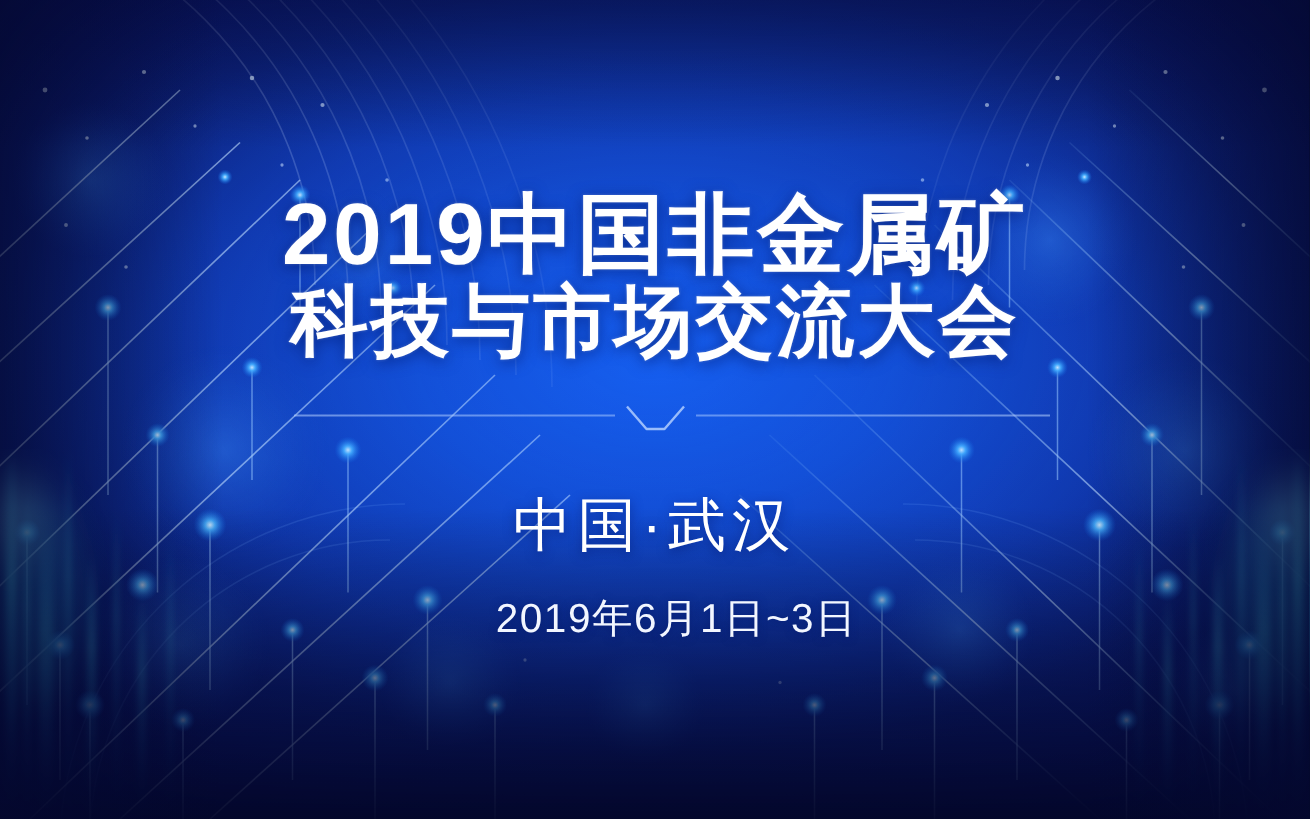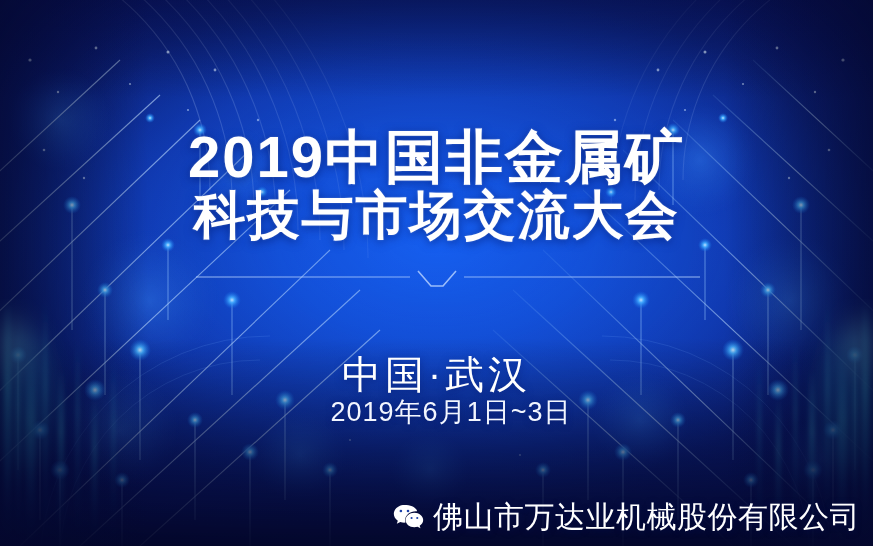--- a/index.html
+++ b/index.html
@@ -48,21 +48,20 @@
   }
   #title-l1{top:126px;font-size:58px;line-height:62px;letter-spacing:2px;}
   #title-l2{top:184px;font-size:52px;line-height:62px;letter-spacing:2px;}
 
   #city{
     position:absolute;left:0;right:0;top:328px;
     font-size:39px;line-height:46px;
     color:#ffffff;letter-spacing:4px;
     text-shadow:0 2px 8px rgba(0,20,100,.6);
     white-space:nowrap;
-    margin-top:24px;
   }
   #date{
     position:absolute;left:0;right:0;top:396px;
     font-size:27px;line-height:32px;
     color:#f2f6ff;letter-spacing:1px;
     text-shadow:0 1px 6px rgba(0,20,100,.6);
     white-space:nowrap;
     padding-left:29px;
   }
   
@@ -324,31 +323,14 @@
   <div class="vignette"></div>
   <div class="edge-dark"></div>
 
   <div class="center-col">
     <div class="title" id="title-l1">2019中国非金属矿</div>
     <div class="title" id="title-l2">科技与市场交流大会</div>
     <div id="city">中国·武汉</div>
     <div id="date">2019年6月1日~3日</div>
   </div>
 
-  <div id="footer">
-    <svg class="wx" viewBox="0 0 64 54">
-
-      <path d="M23.5,2 C11.2,2 1.5,10.3 1.5,20.4 c0,5.8 3.2,11 8.3,14.4 l-2.1,6.4 l7.3,-3.7
-               c2.7,0.8 5.6,1.2 8.5,1.2 c0.8,0 1.6,0 2.4,-0.1 c-0.6,-1.7 -0.9,-3.4 -0.9,-5.2
-               c0,-10.2 10,-18.5 22.3,-18.5 c0.9,0 1.8,0 2.6,0.1 C48.3,7.2 37.1,2 23.5,2 Z" fill="#ffffff"></path>
-      <circle cx="16.2" cy="14.6" r="2.7" fill="#1b3fa8"></circle>
-      <circle cx="31.0" cy="14.6" r="2.7" fill="#1b3fa8"></circle>
-
-      <path d="M62.5,33.2 c0,-8.3 -8.2,-15.1 -18.3,-15.1 c-10.1,0 -18.3,6.8 -18.3,15.1
-               c0,8.3 8.2,15.1 18.3,15.1 c2.3,0 4.5,-0.3 6.6,-1 l6.1,3.1 l-1.7,-5.3
-               C59.7,42.1 62.5,37.9 62.5,33.2 Z" fill="#ffffff"></path>
-      <circle cx="38.4" cy="29.2" r="2.2" fill="#1b3fa8"></circle>
-      <circle cx="50.2" cy="29.2" r="2.2" fill="#1b3fa8"></circle>
-    </svg>
-    <span id="company">佛山市万达业机械股份有限公司</span>
-  </div>
 
 </div>
 
 </body></html>

